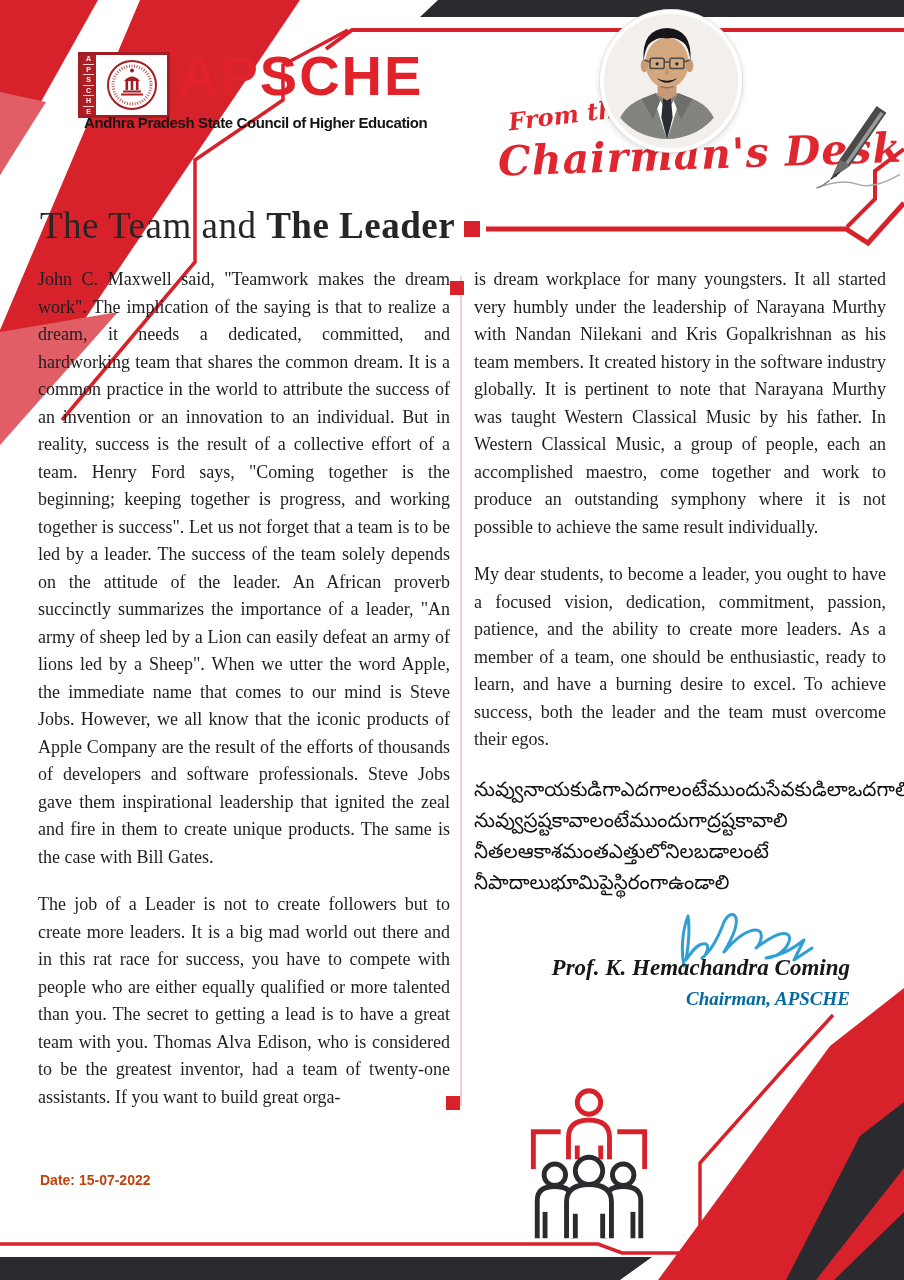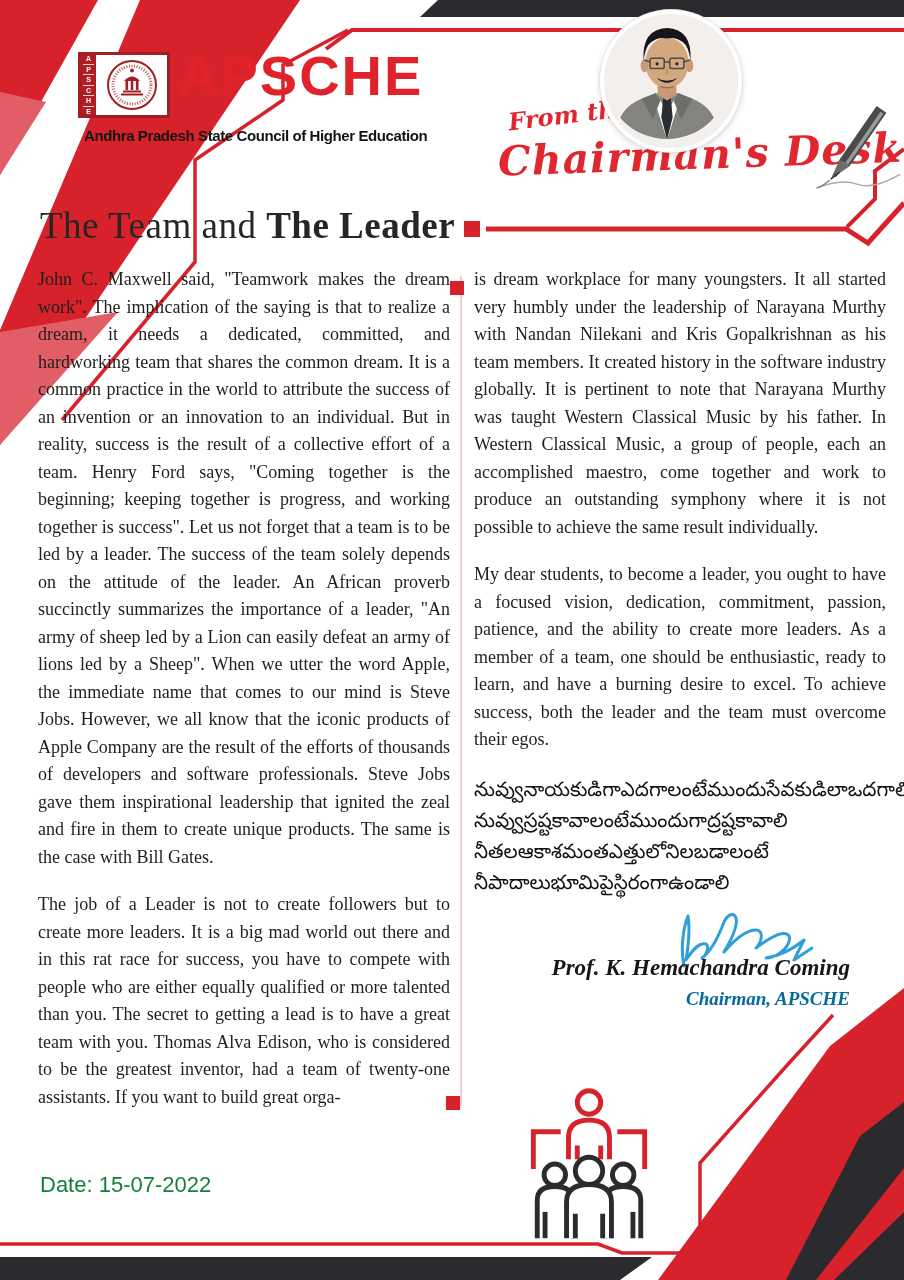--- a/index.html
+++ b/index.html
@@ -24,21 +24,21 @@
     width:11px;text-align:center;
   }
   .logo-strip span:last-child{border-bottom:none;}
   .logo-seal-wrap{flex:1;display:flex;align-items:center;justify-content:center;}
   .org-acronym{
     position:absolute;left:178px;top:46px;z-index:2;
     font-family:"Liberation Sans",sans-serif;font-weight:bold;font-size:56px;
     letter-spacing:2px;color:#e0232b;line-height:60px;
   }
   .org-name{
-    position:absolute;left:84px;top:127px;z-index:2;
+    position:absolute;left:84px;top:114px;z-index:2;
     font-family:"Liberation Sans",sans-serif;font-weight:bold;font-size:15px;
     letter-spacing:-0.4px;color:#141414;
   }
   
   .photo{
     position:absolute;left:600px;top:10px;width:134px;height:134px;z-index:3;
     border-radius:50%;border:4px solid #fff;box-shadow:0 0 0 1px #e3e3e3,0 2px 6px rgba(0,0,0,.18);
     overflow:hidden;background:#f2efec;
   }
   .photo svg{display:block;}
@@ -76,21 +76,21 @@
     font-family:"Liberation Serif",serif;font-weight:bold;font-style:italic;
     font-size:23px;color:#171717;line-height:28px;
   }
   .sig-role{
     font-family:"Liberation Serif",serif;font-weight:bold;font-style:italic;
     font-size:19px;color:#0369a1;line-height:24px;margin-top:5px;
   }
   
   .date-line{
     position:absolute;left:40px;top:1172px;z-index:2;
-    font-family:"Liberation Sans",sans-serif;font-weight:normal;font-size:22px;color:#15803d;
+    font-family:"Liberation Sans",sans-serif;font-weight:bold;font-size:14px;color:#c2410c;
   }
   .team-icon{position:absolute;left:506px;top:1086px;z-index:2;}
 </style>
 </head>
 <body>
 
 <div class="page">
 
   <svg class="decor" width="904" height="1280" viewBox="0 0 904 1280">
 

